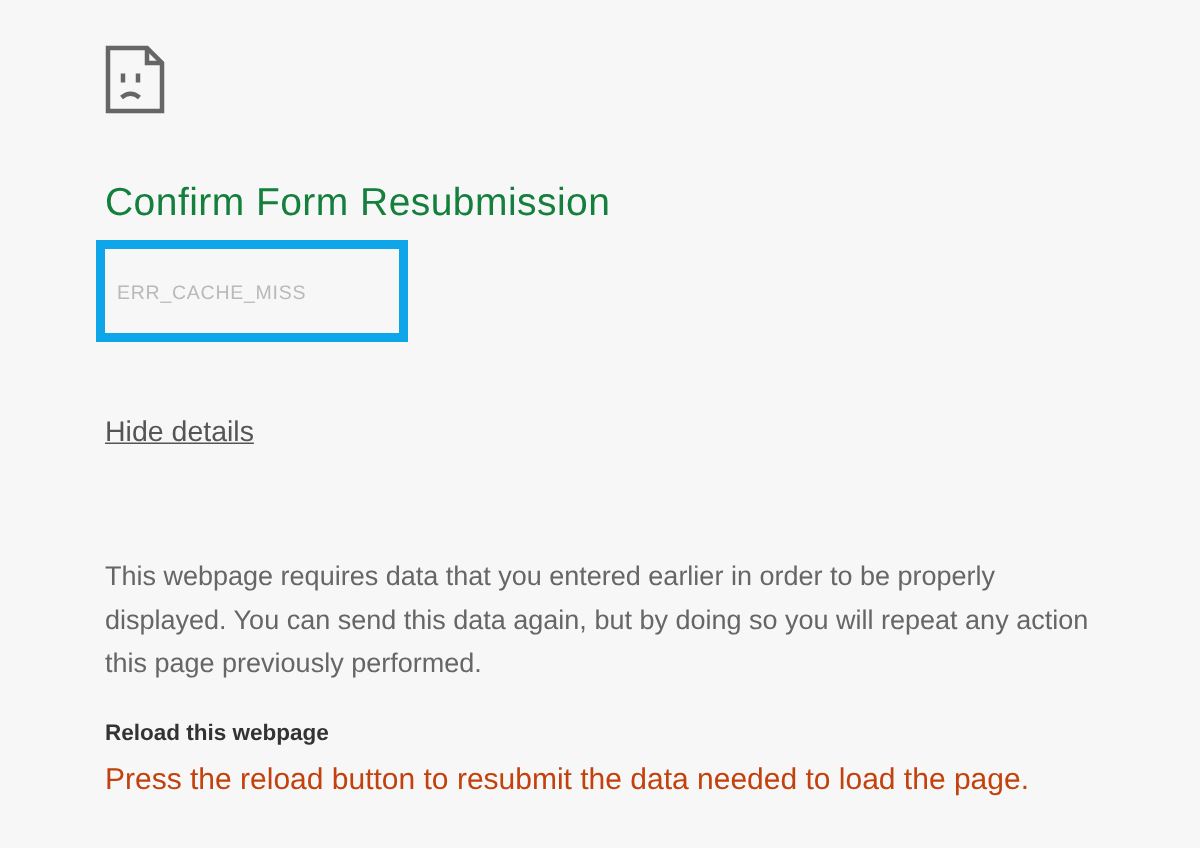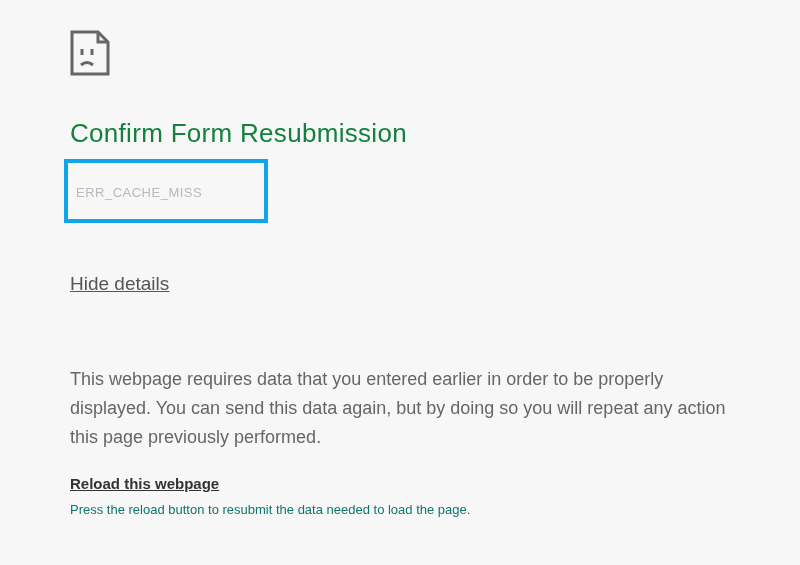--- a/index.html
+++ b/index.html
@@ -24,21 +24,21 @@
     }
     .title {
       font-size: 26px;
       font-weight: 400;
       color: #15803d;
       margin-bottom: 10px;
       letter-spacing: 0.3px;
     }
     .error-code-box {
       display: inline-block;
-      border: 4px solid #0ea5e9;
+      border: 6px solid #0ea5e9;
       padding: 20px 62px 18px 8px;
       margin-left: -6px;
       margin-bottom: 50px;
     }
     .error-code {
       font-size: 13px;
       color: #b9b9b9;
       letter-spacing: 0.5px;
     }
     .hide-details {
@@ -54,25 +54,24 @@
       color: #666;
       line-height: 1.6;
       max-width: 665px;
       margin-bottom: 24px;
     }
     .reload-heading {
       font-size: 15px;
       font-weight: 700;
       color: #333;
       margin-bottom: 8px;
-      text-decoration: underline;
     }
     .reload-text {
-      font-size: 13px;
-      color: #0f766e;
+      font-size: 20px;
+      color: #c2410c;
       line-height: 1.5;
     }
   </style>
 </head>
 <body>
 
 
 
 <div class="icon-container">
   <svg class="frown-page-icon" viewBox="0 0 40 46" fill="none" stroke="#666" stroke-width="3">

